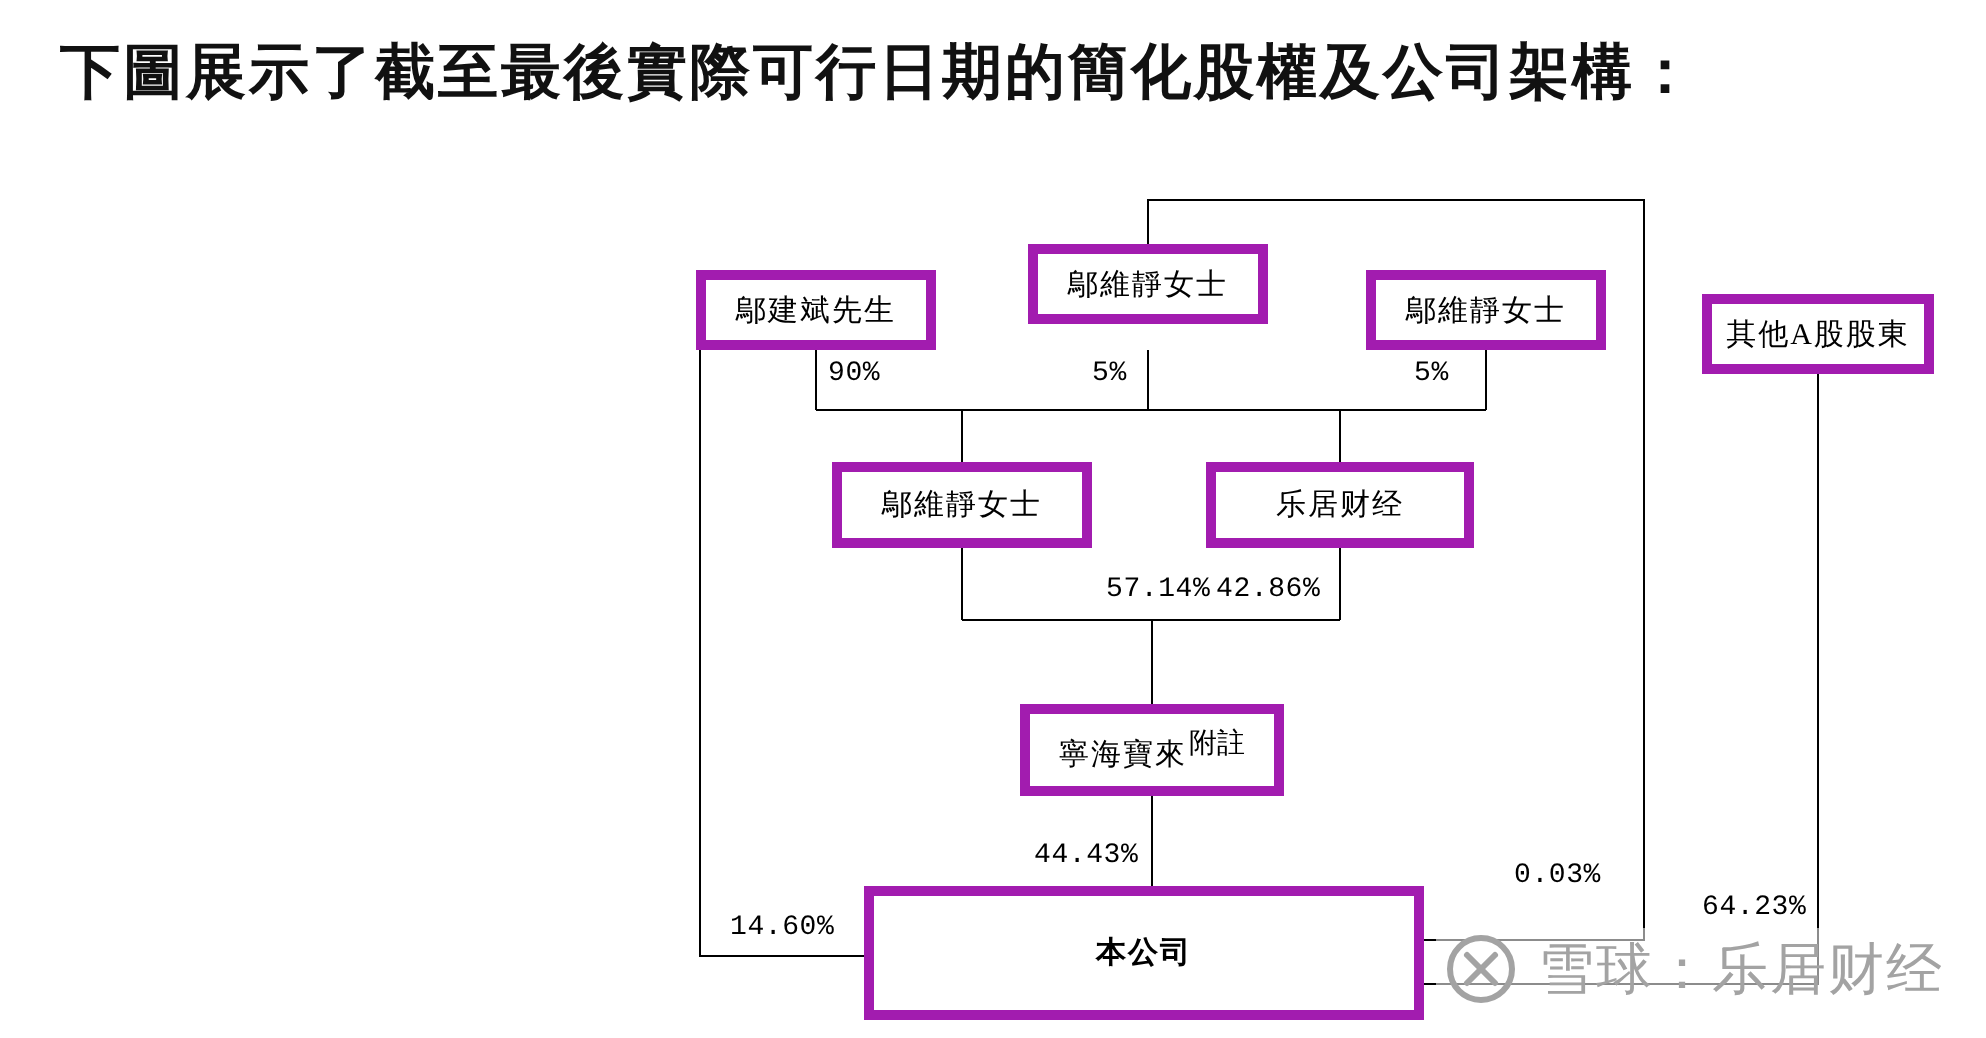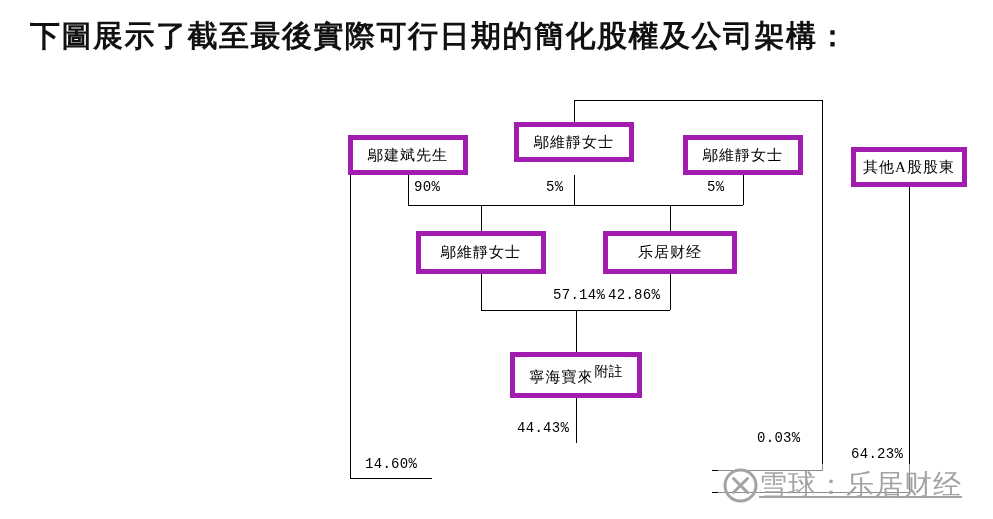--- a/index.html
+++ b/index.html
@@ -25,22 +25,22 @@
     font-size:15px; letter-spacing:1px; white-space:nowrap;
   }
   .node.bold { font-weight:bold; }
   .note-sup { font-size:14px; vertical-align:super; margin-left:1px; letter-spacing:0; }
   .pct {
     position:absolute; font-size:14px; letter-spacing:0.3px;
     font-family:Liberation Mono, monospace; white-space:nowrap;
   }
   .watermark {
     position:absolute; left:718px; top:464px;
-    display:flex; align-items:center; gap:0;
-    color:#a3a3a3; background:rgba(255,255,255,0.55); padding:2px 4px;text-decoration:underline;
+    display:flex; align-items:flex-start; gap:10px;
+    color:#a3a3a3; background:rgba(255,255,255,0.55); padding:2px 4px;
   }
   .wm-logo { width:37px; height:37px; display:block; }
   .wm-text {
     font-size:28px; letter-spacing:1px;
     font-family:"Liberation Sans","DejaVu Sans",sans-serif;
     white-space:nowrap;
   }
 </style>
 </head>
 <body>
@@ -93,20 +93,23 @@
   </div>
 
   <div class="node" style="left:603px;top:231px;width:134px;height:43px">
     <span>乐居财经</span>
   </div>
 
   <div class="node" style="left:510px;top:352px;width:132px;height:46px">
     <span><span>寧海寶來</span><sup class="note-sup">附註</sup></span>
   </div>
 
+  <div class="node bold" style="left:432px;top:443px;width:280px;height:67px">
+    <span>本公司</span>
+  </div>
 
   <div class="pct" style="left:414px;top:179px">90%</div>
   <div class="pct" style="left:546px;top:179px">5%</div>
   <div class="pct" style="left:707px;top:179px">5%</div>
   <div class="pct" style="left:553px;top:287px">57.14%</div>
   <div class="pct" style="left:608px;top:287px">42.86%</div>
   <div class="pct" style="left:517px;top:420px">44.43%</div>
   <div class="pct" style="left:365px;top:456px">14.60%</div>
   <div class="pct" style="left:757px;top:430px">0.03%</div>
   <div class="pct" style="left:851px;top:446px">64.23%</div>

